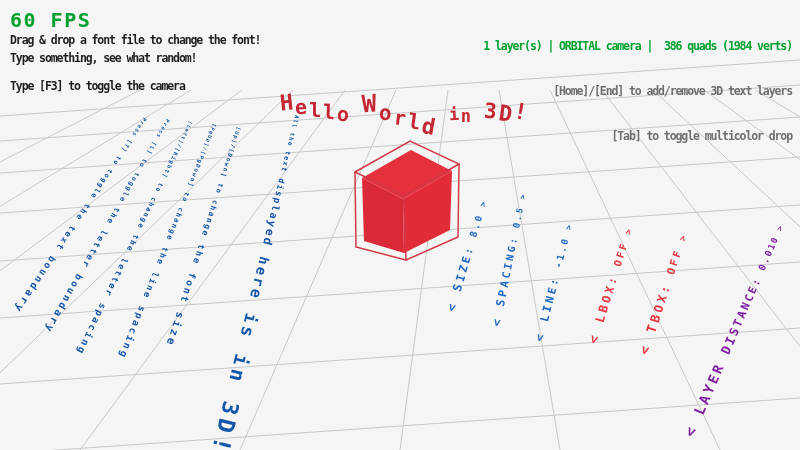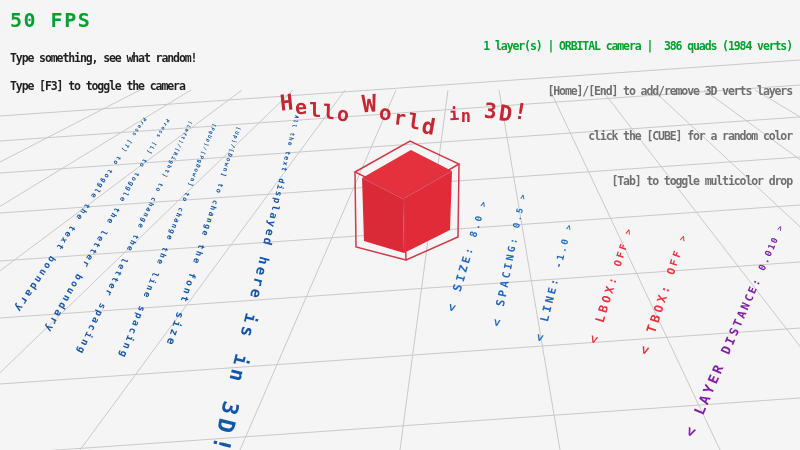--- a/index.html
+++ b/index.html
@@ -76,24 +76,24 @@
       <polygon points="362,178 403,199 404,253 364,241" fill="#db2a37"></polygon>
       <polygon points="403,199 452,171 450,230 404,253" fill="#e12b38"></polygon>
       <g fill="none" stroke="#d23848" stroke-width="1.5">
         <polygon points="355,172 410,141 459,164 404,196"></polygon>
         <polyline points="355,172 356,247 406,260 404,196"></polyline>
         <polyline points="406,260 458,237 459,164"></polyline>
       </g>
     </g>
   </svg>
 
-  <div class="abs fps" style="color: rgb(0, 161, 47);">50 FPS</div>
+  <div class="abs fps" style="color: rgb(0, 161, 47);">60 FPS</div>
+  <div class="abs hint1 hudsmall" style="color: rgb(31, 31, 31);">Drag &amp; drop a font file to change the font!</div>
   <div class="abs hint2 hudsmall" style="color: rgb(31, 31, 31);">Type something, see what random!</div>
   <div class="abs hint3 hudsmall" style="color: rgb(31, 31, 31);">Type [F3] to toggle the camera</div>
 
   <div class="abs hudsmall" id="hud-right">
     <div style="color: rgb(0, 161, 47);">1 layer(s) | ORBITAL camera |  386 quads (1984 verts)</div>
-    <div style="color: rgb(111, 111, 111);">[Home]/[End] to add/remove 3D verts layers</div>
-    <div style="color: rgb(111, 111, 111);">click the [CUBE] for a random color</div>
+    <div style="color: rgb(111, 111, 111);">[Home]/[End] to add/remove 3D text layers</div>
     <div style="color: rgb(111, 111, 111);">[Tab] to toggle multicolor drop</div>
   </div>
 
 </div>
 
 </body></html>

